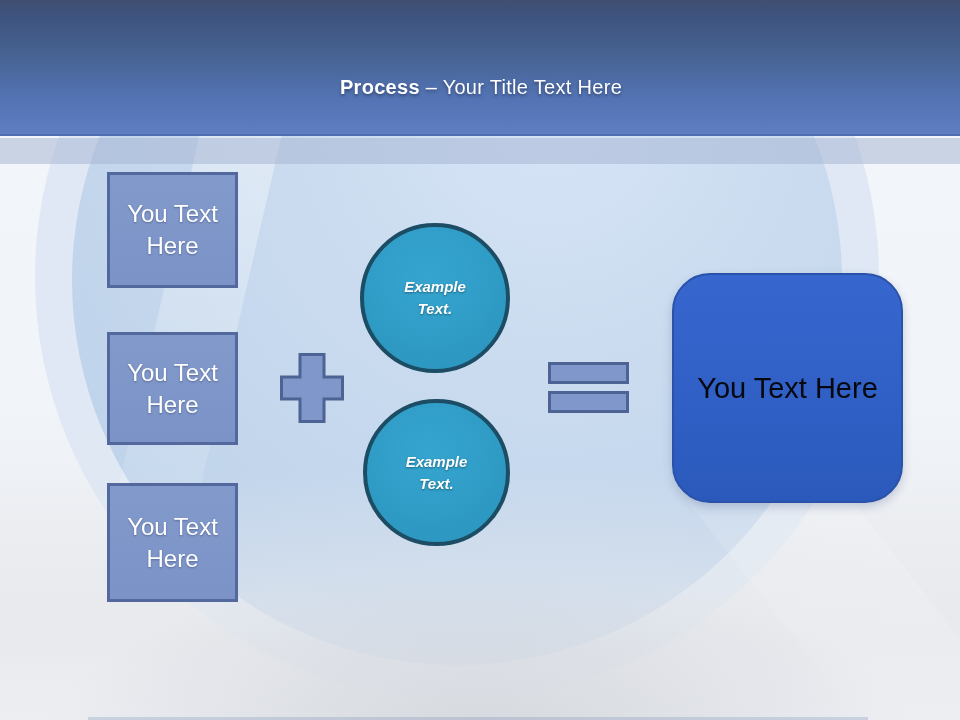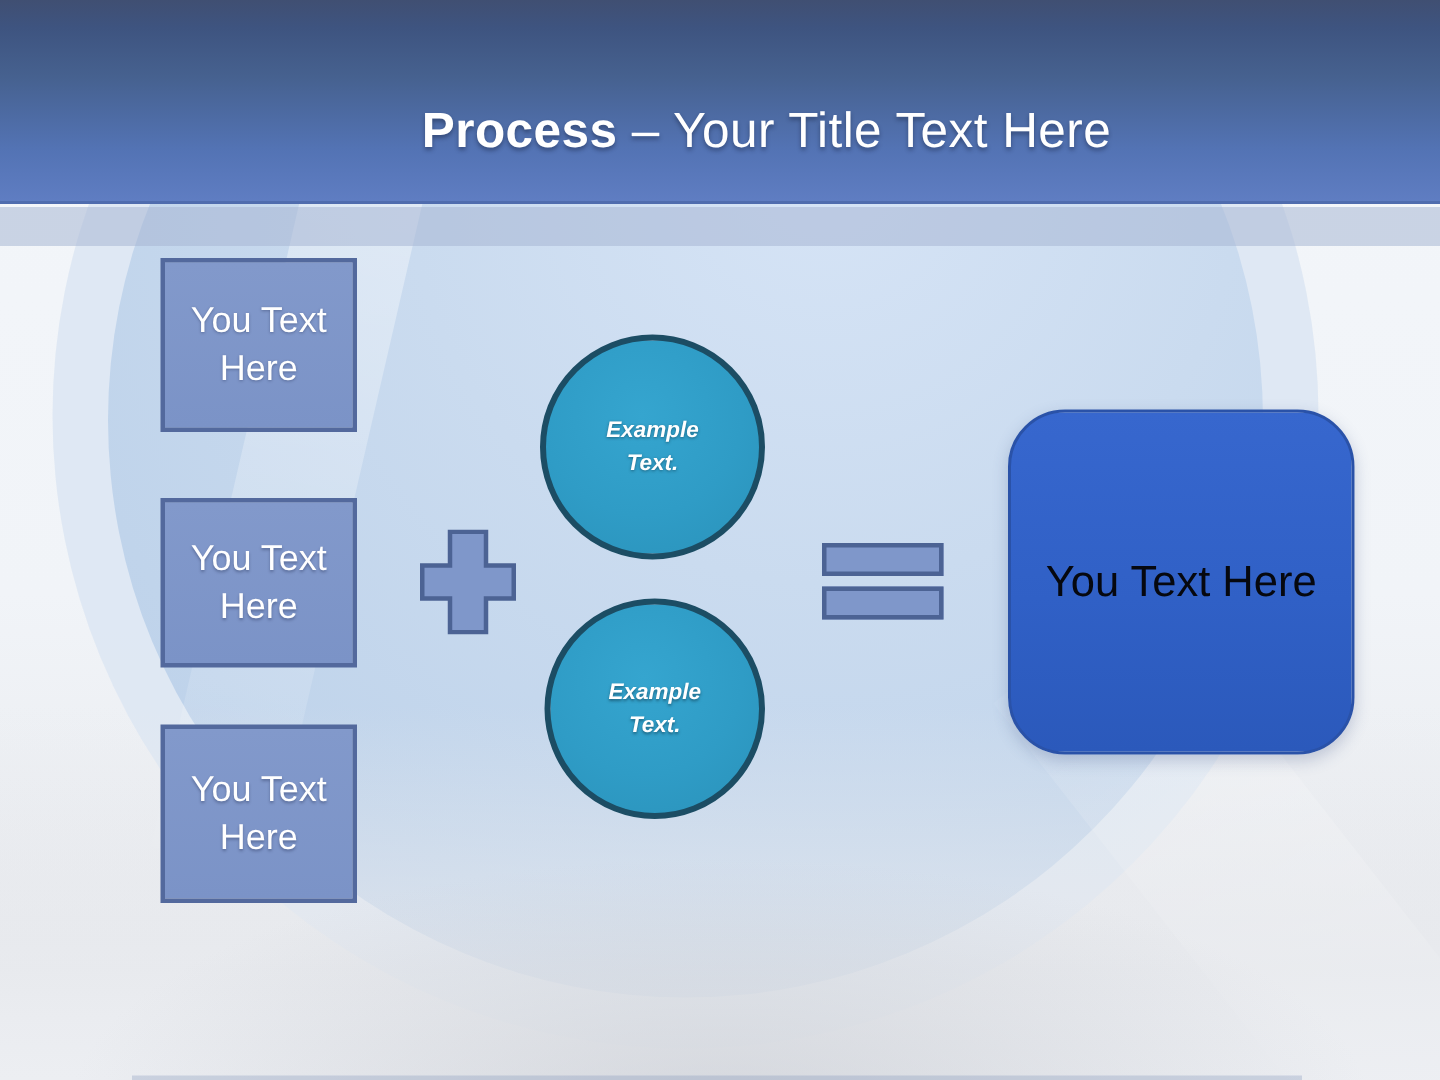--- a/index.html
+++ b/index.html
@@ -55,22 +55,22 @@
 
   
   .header {
     position: absolute; left: 0; top: 0; width: 960px; height: 136px;
     background: linear-gradient(180deg, #404f72 0%, #3e5480 14%, #46618f 38%, #5373b4 74%, #5f7dc2 100%);
     border-bottom: 2px solid #4f6cae;
     z-index: 20;
     display: flex; align-items: center; justify-content: center;
   }
   .header-title {
-    position: relative; left: 31px; top: 6px;
-    color: #ffffff; font-size: 33px; letter-spacing: 0.3px;
+    position: relative; left: 1px; top: 6px;
+    color: #ffffff; font-size: 20px; letter-spacing: 0.3px;
     text-shadow: 0 2px 3px rgba(20,30,60,0.45);
     white-space: pre;
     margin-top: 28px;
   }
   .header-title .t-bold { font-weight: 700; }
   .header-title .t-rest { font-weight: 400; }
   .band {
     position: absolute; left: 0; top: 138px; width: 960px; height: 26px;
     background: rgba(168,183,212,0.55);
     z-index: 10;

